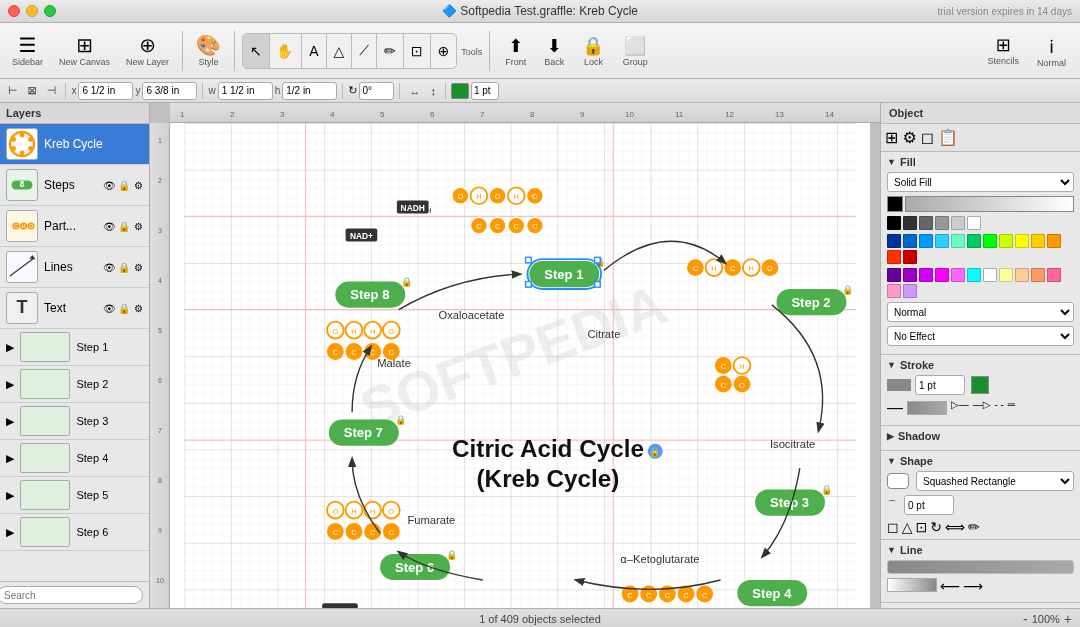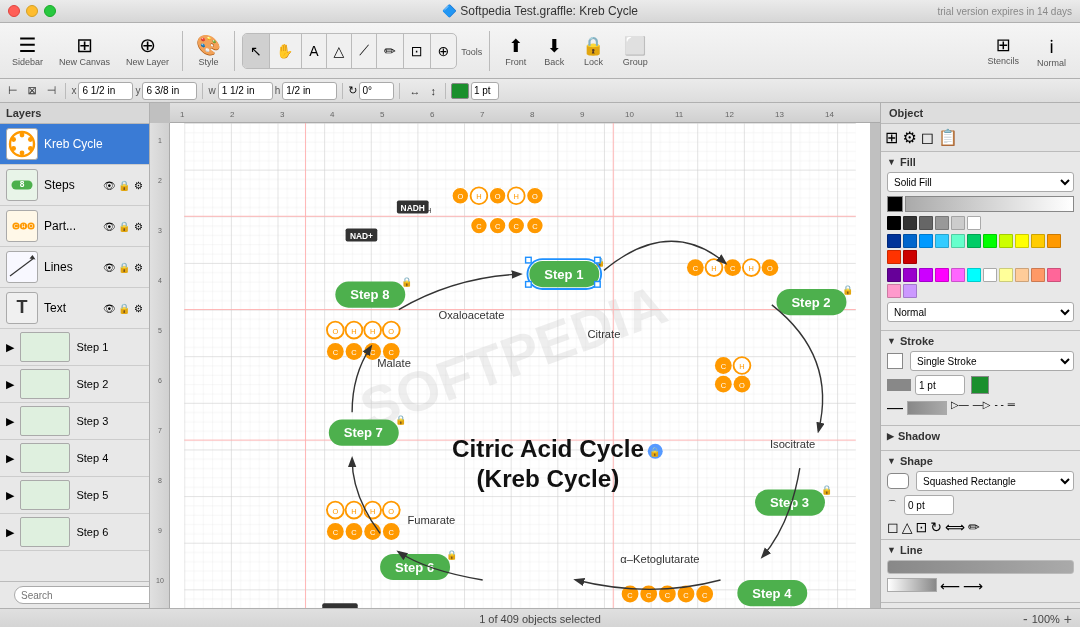--- a/index.html
+++ b/index.html
@@ -286,24 +286,25 @@
     
     .diagram-svg {
       position: absolute;
       top: 0; left: 0;
       width: 100%;
       height: 100%;
     }
 
     .sidebar-bottom {
       margin-top: auto;
-      padding: 4px 14px;
+      padding: 4px 6px;
       display: flex;
       gap: 2px;
       border-top: 1px solid #bbb;
+      justify-content: flex-end;
     }
     .sidebar-search {
       flex: 1;
       height: 18px;
       border: 1px solid #aaa;
       border-radius: 9px;
       font-size: 10px;
       padding: 0 6px;
       background: white;
     }
@@ -883,32 +884,31 @@
         <div class="swatch" style="background:#ff99cc"></div>
         <div class="swatch" style="background:#cc99ff"></div>
       </div>
 
       <div class="prop-row">
         <select class="prop-select">
           <option>Normal</option>
         </select>
       </div>
 
+      <div class="prop-row">
+        <select class="prop-select">
+          <option>No Effect</option>
+        </select>
+      </div>
     </div>
 
     <div class="panel-section">
       <div class="panel-section-header">
         <span class="arrow">▼</span>
         <span>Stroke</span>
-      </div>
-      <div class="prop-row">
-        <div style="width:16px;height:16px;border:1px solid #888;background:white;margin-right:3px;"></div>
-        <select class="prop-select">
-          <option>Single Stroke</option>
-        </select>
       </div>
       <div class="prop-row">
         <div style="width:24px;height:12px;background:linear-gradient(to right,#888,#888);border:none;"></div>
         <input class="prop-input" value="1 pt" style="">
         <div style="width:18px;height:18px;background:#1a8f2c;border:1px solid #888;margin-left:2px;"></div>
       </div>
 
       <div style="display:flex;gap:4px;margin-bottom:4px;">
         <div style="font-size:16px;cursor:pointer">—</div>
         <div style="width:40px;height:14px;background:linear-gradient(to right,#888,#aaa);border:1px solid #aaa;margin:2px 0;"></div>

